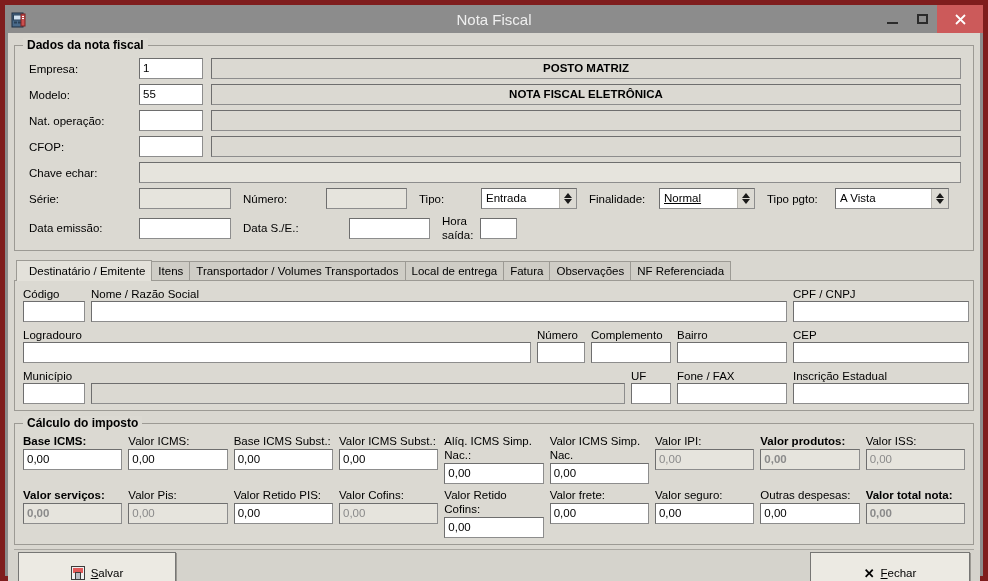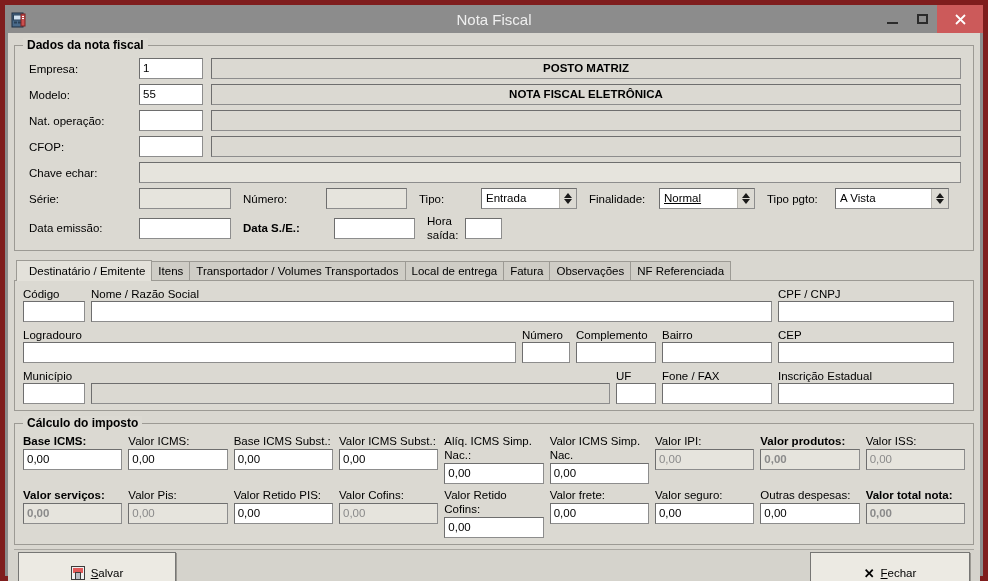--- a/index.html
+++ b/index.html
@@ -194,21 +194,21 @@
     background: #e3e1da;
     height: 21px;
     padding-top: 3px;
     position: relative; z-index: 3; padding-left: 12px;
   }
   .tabpanel {
     border: 1px solid #9c9a94;
     background: #dbd9d2;
     flex: 1;
     min-height: 0;
-    padding: 6px 19px 6px 8px;
+    padding: 6px 4px 6px 8px;
     position: relative;
     margin-top: -1px;
   }
   .fcol { display: flex; flex-direction: column; }
   .frow { display: flex; gap: 6px; margin-bottom: 6px; align-items: flex-end; }
 
   
   .taxgrid { display: flex; gap: 6px; }
   .taxcell { display: flex; flex-direction: column; }
   .taxcell .lbl { margin-bottom: 1px; }
@@ -347,21 +347,21 @@
               <span class="btns">
                   <span class="up"></span>
                   <span class="dn"></span>
                 </span>
             </span>
           </div>
 
           <div class="row" style="margin-bottom:0;">
             <span class="lbl w">Data emissão:</span>
             <span class="inp" style="width:92px;"></span>
-            <span class="lbl" style="width:91px;margin-left:12px;font-weight:bold;">Data S./E.:</span>
+            <span class="lbl" style="width:106px;margin-left:12px;">Data S./E.:</span>
             <span class="inp" style="width:81px;"></span>
             <span class="lbl" style="width:38px;margin-left:12px;">Hora saída:</span>
             <span class="inp" style="width:37px;"></span>
           </div>
 
         </div>
       </div>
 
       <div class="tabstrip">
         <div class="tab active"><span>Destinatário / Emitente</span></div>

